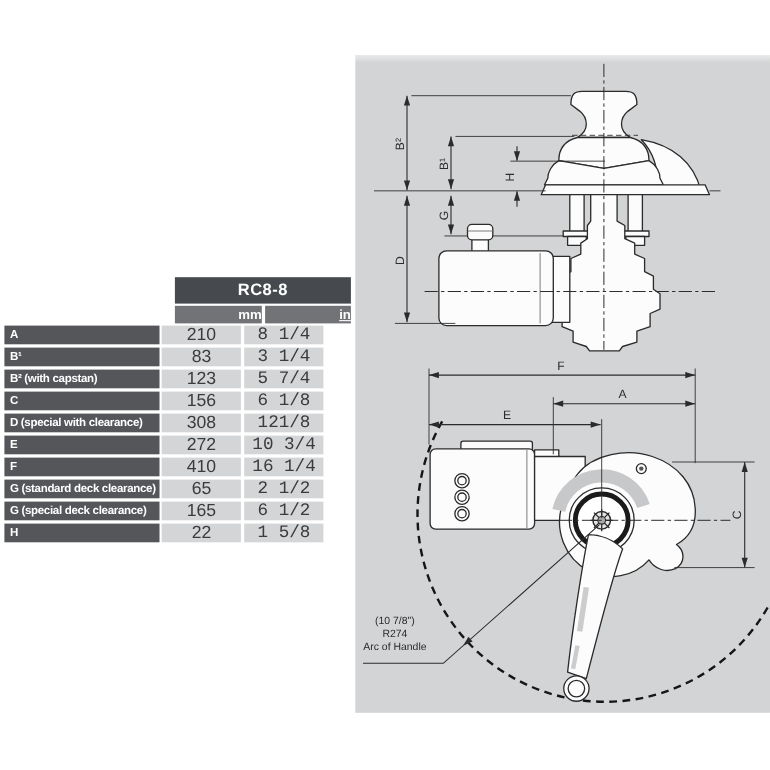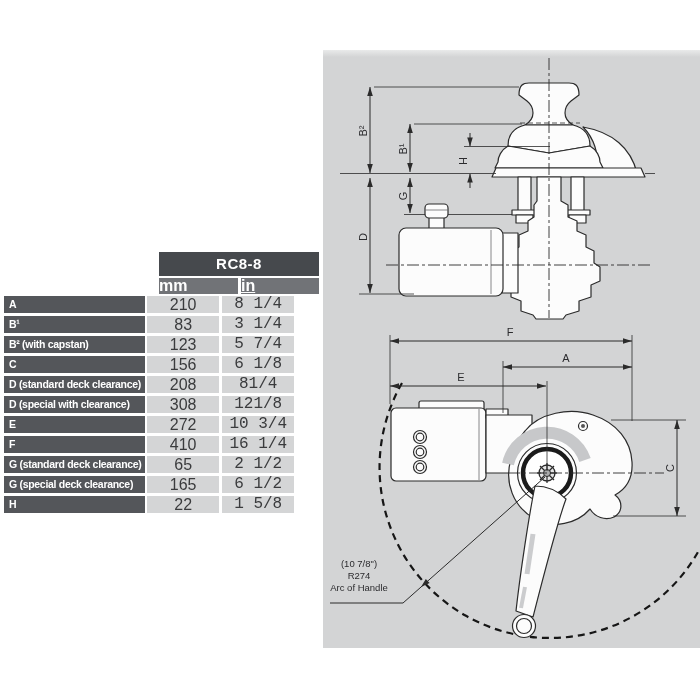--- a/index.html
+++ b/index.html
@@ -7,22 +7,22 @@
        font-family:"Liberation Sans",sans-serif;}
 
   
   .spec-table{position:absolute;left:4px;top:204px;width:290px;margin-top:48px;}
   .t-title{margin-left:155px;width:160px;height:24px;background:var(--header-bg);
            color:#fff;font-weight:bold;font-size:15px;line-height:24px;text-align:center;
            letter-spacing:.5px;margin-bottom:2px;box-sizing:border-box;}
   .t-sub{display:flex;margin-left:155px;width:160px;height:16px;margin-bottom:2px;}
   .t-sub .c-mm{width:79px;margin-right:3px;}
   .t-sub .c-in{width:78px;text-decoration:underline;}
-  .t-sub div{background:var(--subheader-bg);color:#fff;font-weight:bold;font-size:16px;
-             line-height:16px;text-align:left;}
+  .t-sub div{background:var(--subheader-bg);color:#fff;font-weight:bold;font-size:12px;
+             line-height:16px;text-align:right;}
   .t-row{display:flex;height:17px;margin-bottom:3px;}
   .t-row .lbl{width:153px;background:var(--label-bg);color:#fff;font-weight:bold;
               font-size:10.5px;letter-spacing:-0.3px;line-height:17px;padding-left:5px;
               box-sizing:border-box;white-space:nowrap;margin-right:2px;}
   .t-row .vmm{width:79px;margin-right:3px;}
   .t-row .vin{width:78px;font-family:Liberation Mono, monospace;}
   .t-row .val{background:var(--cell-bg);color:var(--cell-text);font-size:16px;
               line-height:17px;text-align:center;}
 
   
@@ -69,25 +69,20 @@
     <div class="val vmm">123</div>
     <div class="val vin">5 7/4</div>
   </div>
 
   <div class="t-row">
     <div class="lbl">C</div>
     <div class="val vmm">156</div>
     <div class="val vin">6 1/8</div>
   </div>
 
-  <div class="t-row">
-    <div class="lbl">D (standard deck clearance)</div>
-    <div class="val vmm">208</div>
-    <div class="val vin">81/4</div>
-  </div>
 
   <div class="t-row">
     <div class="lbl">D (special with clearance)</div>
     <div class="val vmm">308</div>
     <div class="val vin">121/8</div>
   </div>
 
   <div class="t-row">
     <div class="lbl">E</div>
     <div class="val vmm">272</div>

